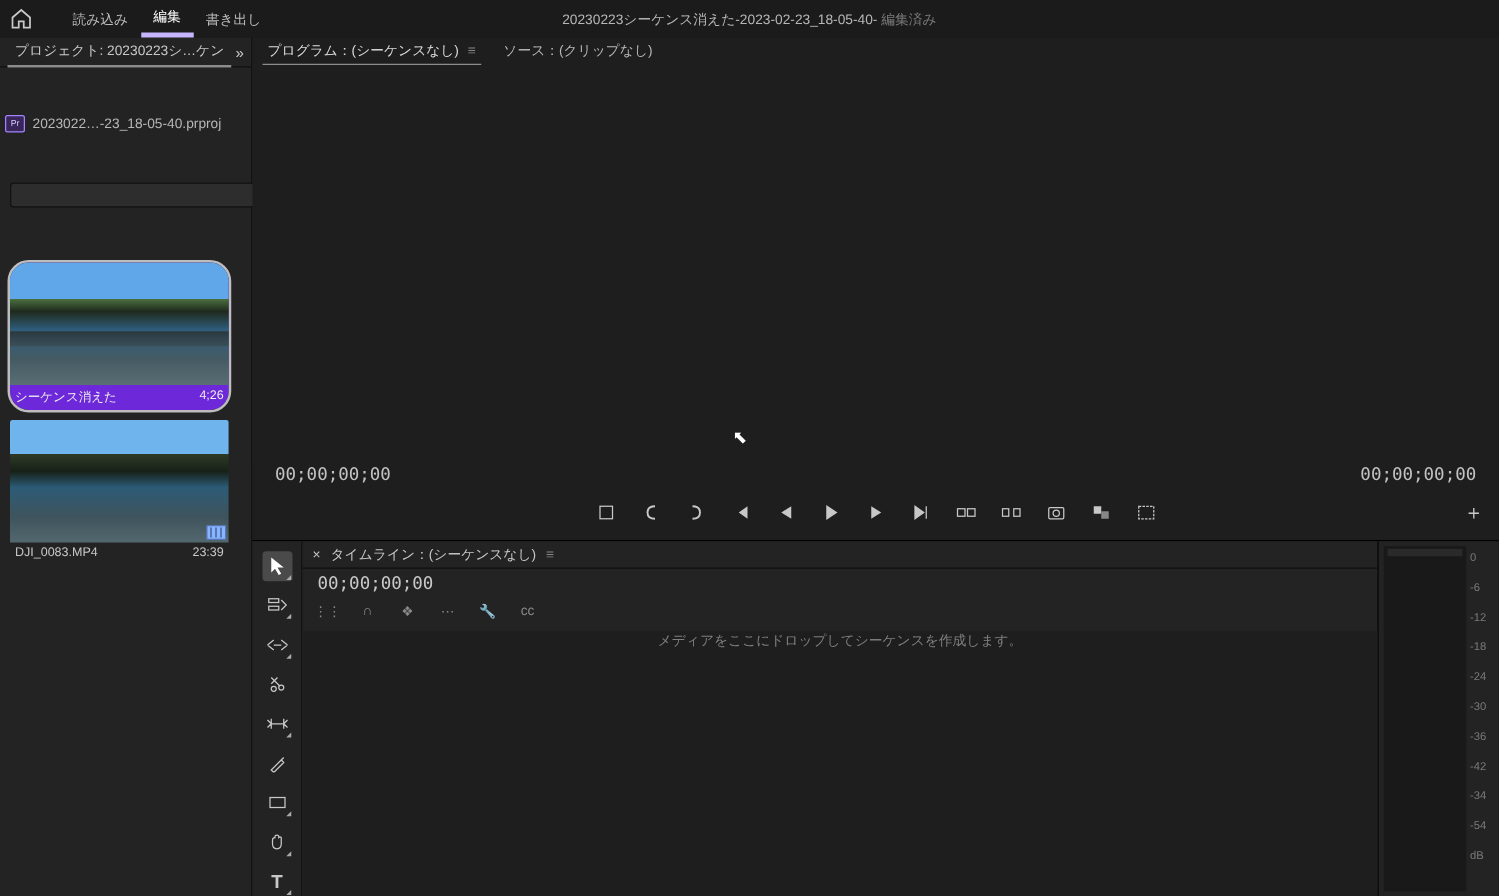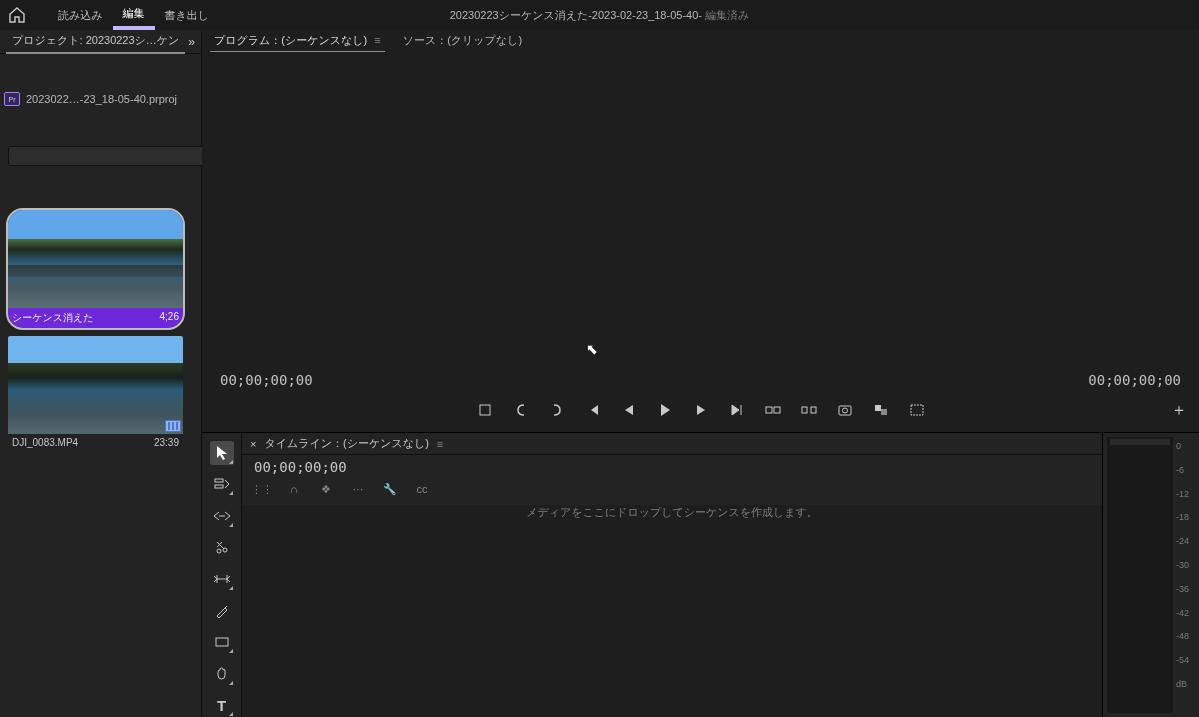--- a/index.html
+++ b/index.html
@@ -314,20 +314,20 @@
         </div>
         <div class="meter-scale">
           <span>0</span>
           <span>-6</span>
           <span>-12</span>
           <span>-18</span>
           <span>-24</span>
           <span>-30</span>
           <span>-36</span>
           <span>-42</span>
-          <span>-48</span>
+          <span>-34</span>
           <span>-54</span>
           <span>dB</span>
         </div>
       </div>
     </div>
   </div>
 </div>
 
 </body></html>

